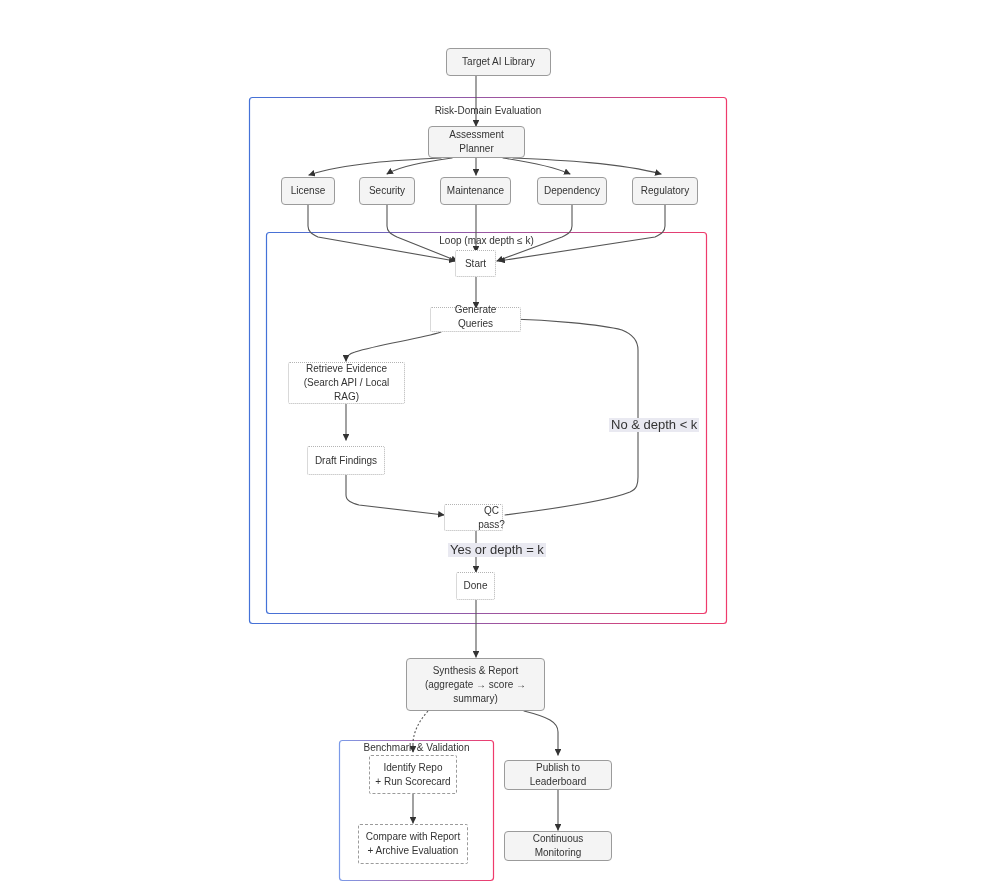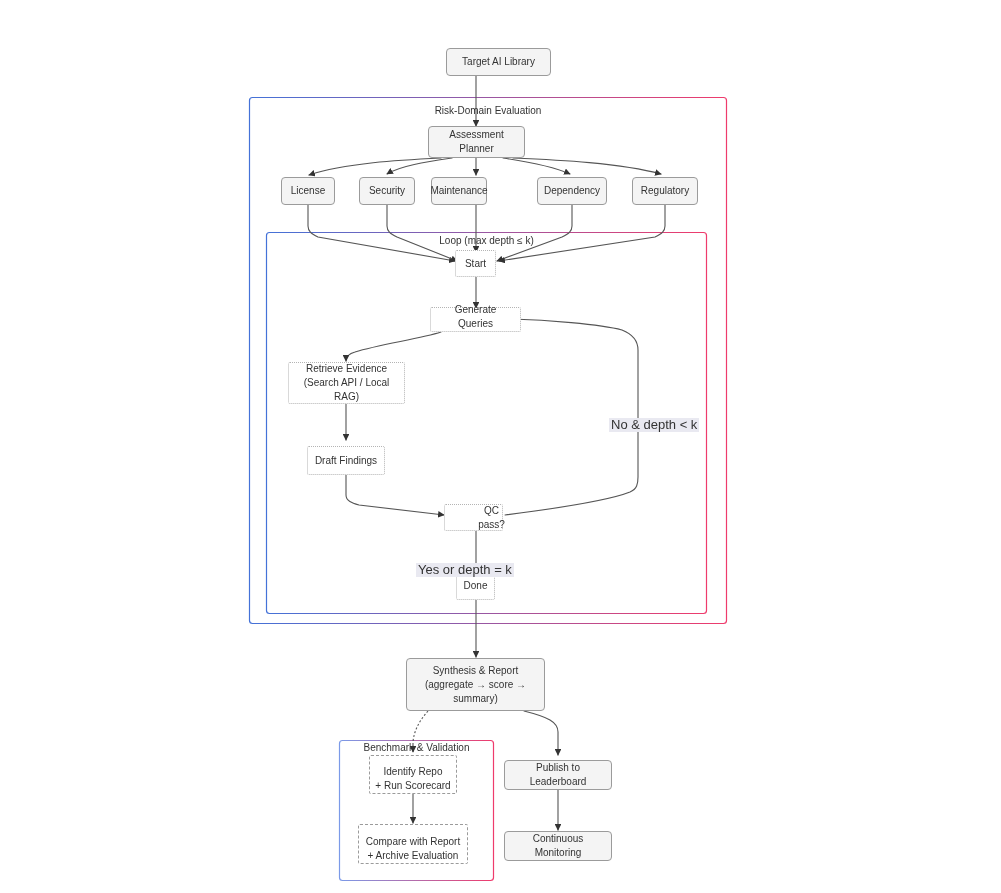--- a/index.html
+++ b/index.html
@@ -48,21 +48,20 @@
   }
   .node.dotted {
     background: #ffffff;
     border: 1px dotted #b4b4b4;
     border-radius: 2px;
   }
   .node.dashed {
     background: #ffffff;
     border: 1px dashed #9b9b9b;
     border-radius: 2px;
-    align-items: flex-end;
   }
   .node .node-text {
     padding: 0 5px;
     white-space: pre-line;
   }
   
   .subgraph {
     position: absolute;
     box-sizing: border-box;
     border-radius: 2px;
@@ -187,21 +186,21 @@
   <div class="node solid" style="left:428px; top:126px; width:97px; height:32px;">
     <span class="node-text">Assessment Planner</span>
   </div>
 
   <div class="node solid" style="left:281px; top:177px; width:54px; height:28px;">
     <span class="node-text">License</span>
   </div>
   <div class="node solid" style="left:359px; top:177px; width:56px; height:28px;">
     <span class="node-text">Security</span>
   </div>
-  <div class="node solid" style="left:431px; top:177px; width:56px; height:28px;">
+  <div class="node solid" style="left:440px; top:177px; width:71px; height:28px;">
     <span class="node-text">Maintenance</span>
   </div>
   <div class="node solid" style="left:537px; top:177px; width:70px; height:28px;">
     <span class="node-text">Dependency</span>
   </div>
   <div class="node solid" style="left:632px; top:177px; width:66px; height:28px;">
     <span class="node-text">Regulatory</span>
   </div>
 
   <div class="node dotted" style="left:455px; top:250px; width:41px; height:27px;">
@@ -250,17 +249,17 @@
   </div>
 
   <div class="node solid" style="left:504px; top:831px; width:108px; height:30px;">
     <span class="node-text">Continuous Monitoring</span>
   </div>
 
   <div class="edge-label" style="left:609px; top:418px;">
     <span>No &amp; depth &lt; k</span>
   </div>
 
-  <div class="edge-label" style="left:416px; top:543px;margin-top:20px;">
+  <div class="edge-label" style="left:448px; top:543px;">
     <span>Yes or depth = k</span>
   </div>
 
 </div>
 
 </body></html>

